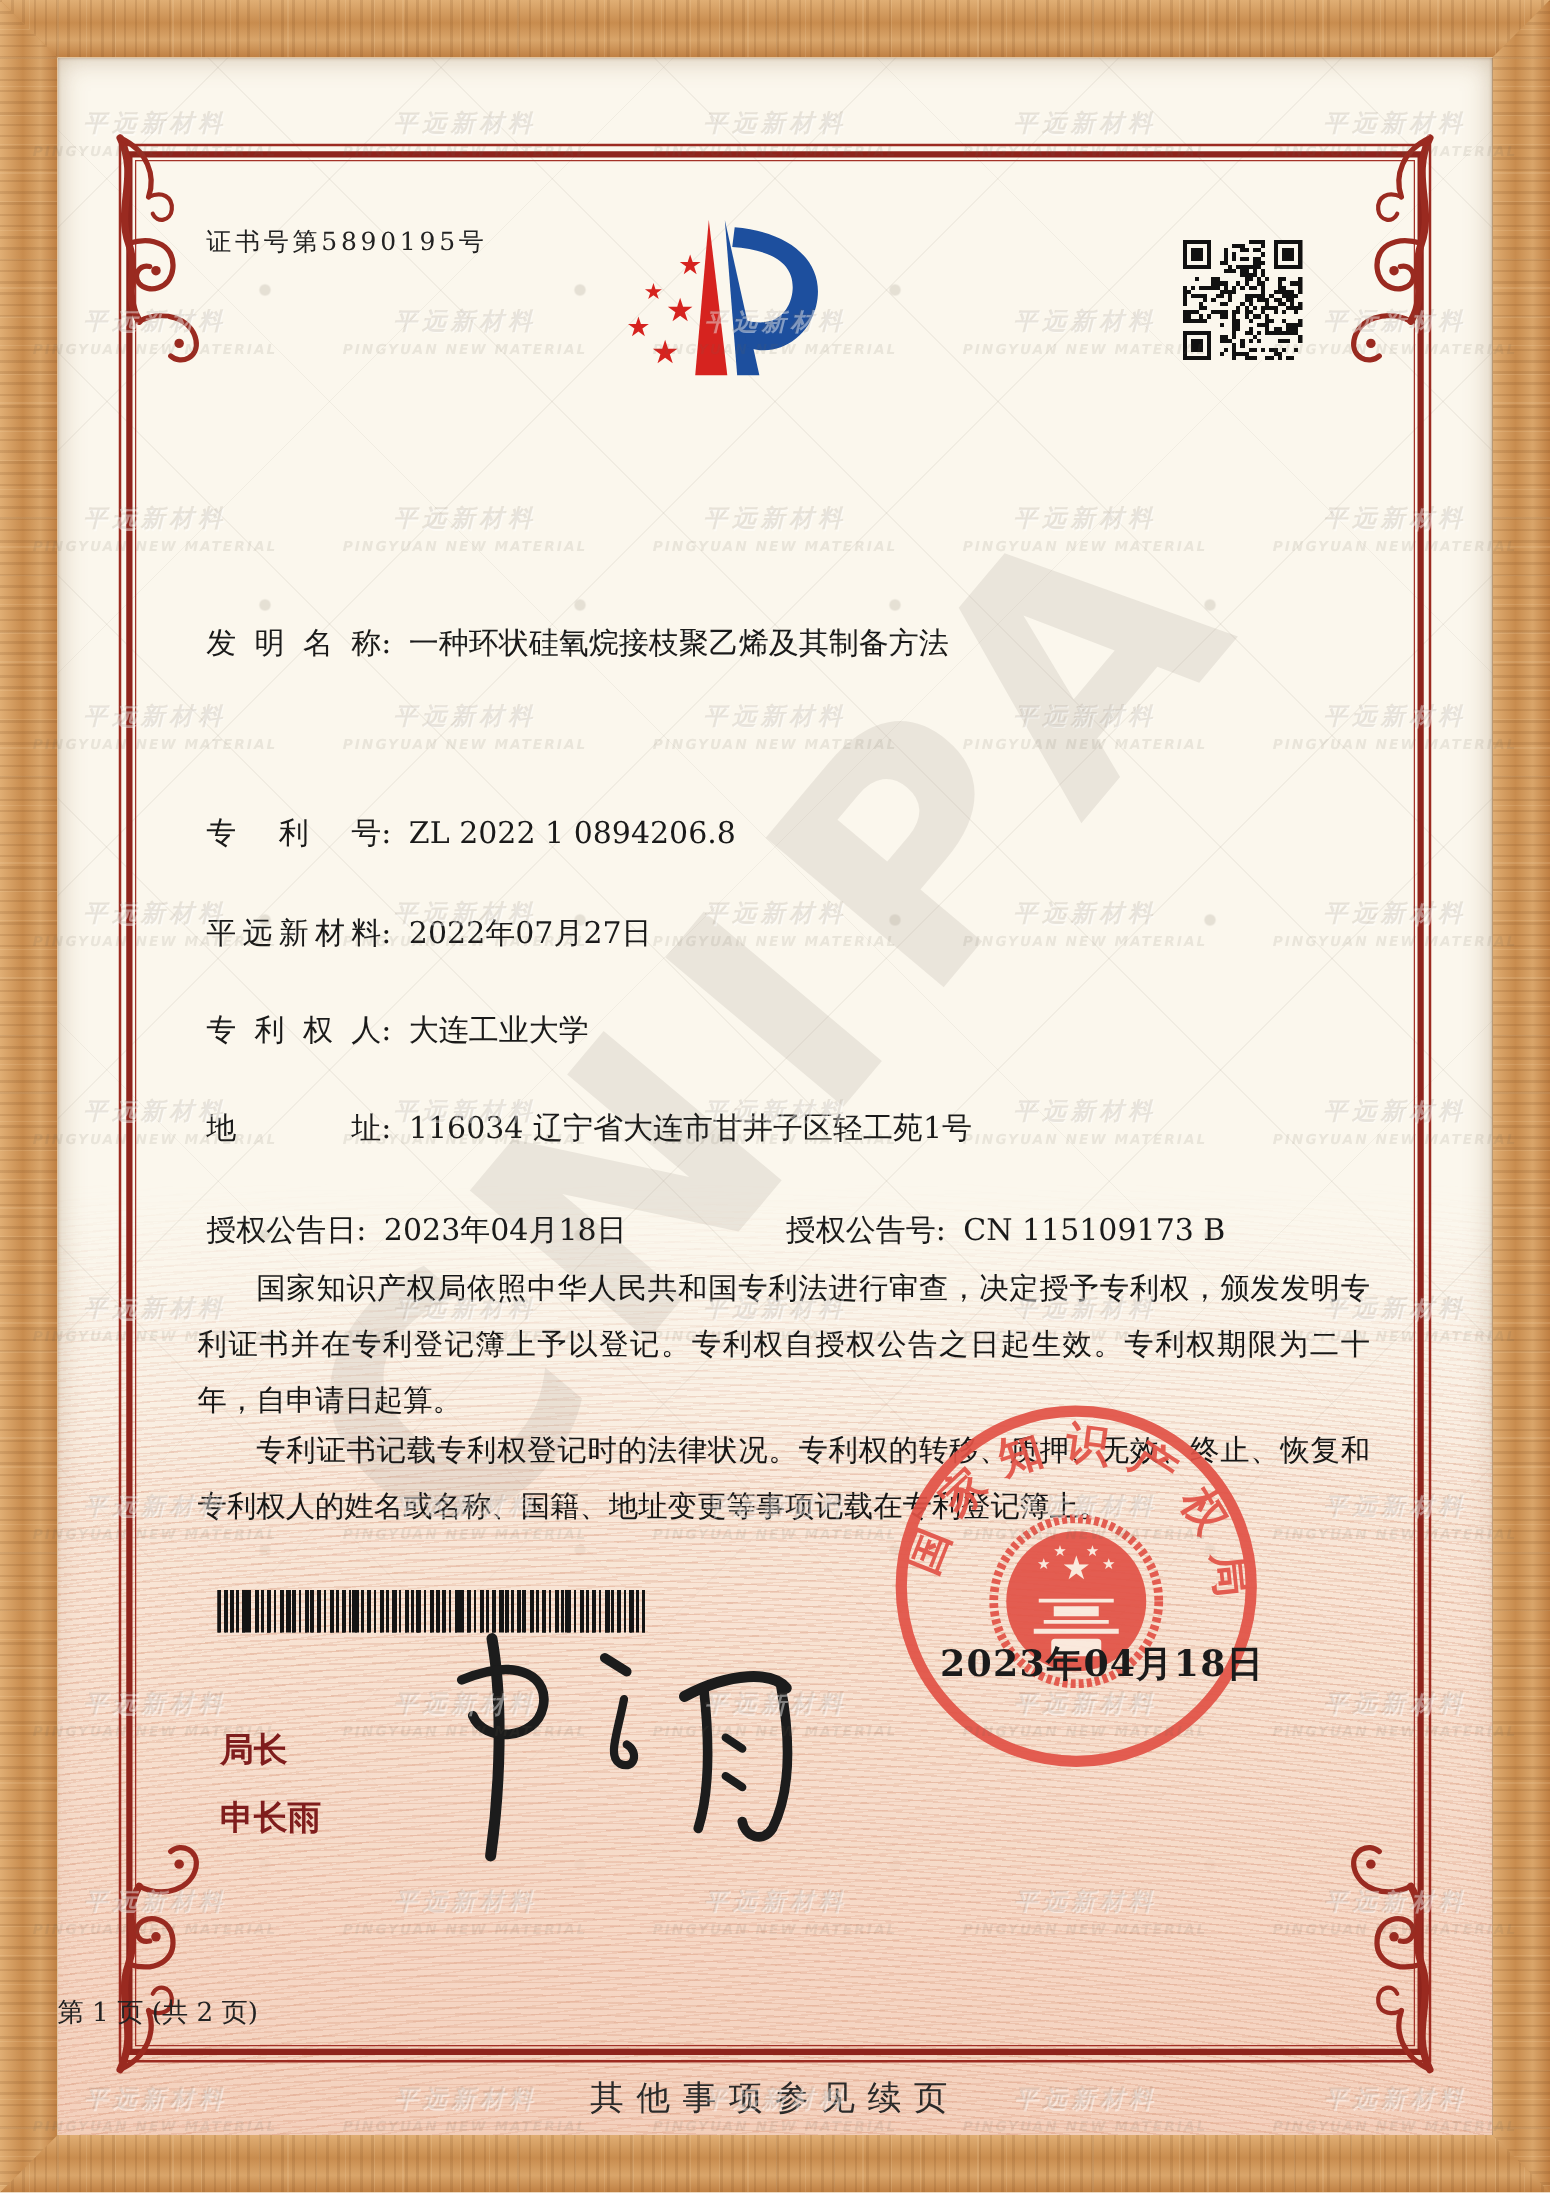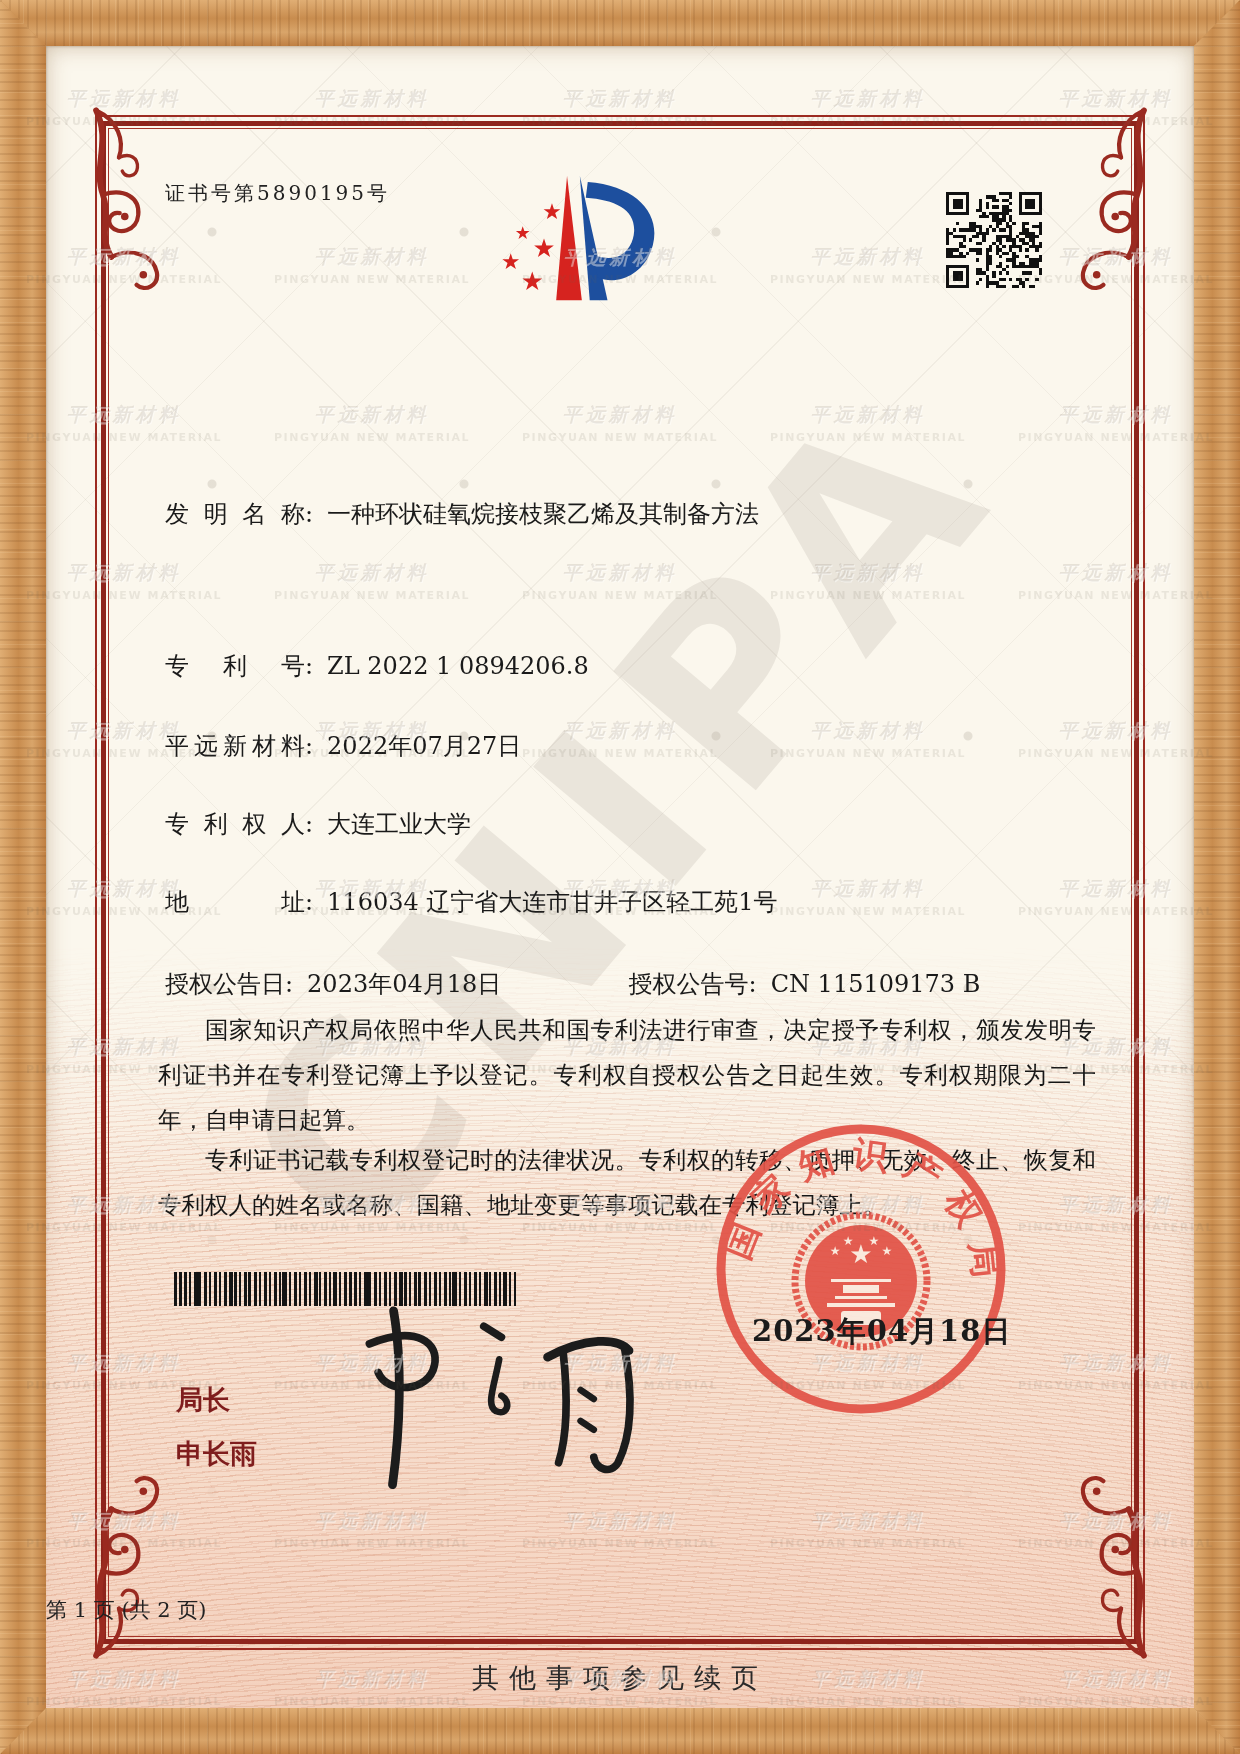--- a/index.html
+++ b/index.html
@@ -35,21 +35,21 @@
     -webkit-mask-image:linear-gradient(to bottom,transparent,#000 32%);
             mask-image:linear-gradient(to bottom,transparent,#000 32%);}
 
   
   .wm-grid{position:absolute;z-index:6;inset:0;display:flex;flex-wrap:wrap;align-content:flex-start;
            pointer-events:none;padding-top:28px;}
   .wm{width:20%;height:158px;display:flex;flex-direction:column;align-items:center;justify-content:center;}
   .wm-cn{font-family:"DejaVu Sans","Liberation Sans",sans-serif;font-weight:bold;font-style:italic;
          font-size:19px;letter-spacing:4px;color:rgba(110,100,86,.14);text-shadow:1px 1px 0 rgba(255,255,255,.45);}
   .wm-en{font-family:"DejaVu Sans","Liberation Sans",sans-serif;font-weight:bold;font-size:11px;
-         letter-spacing:1.6px;color:rgba(110,100,86,.12);margin-top:3px;}
+         letter-spacing:1.6px;color:rgba(110,100,86,.12);margin-top:3px;font-style:italic;}
   .wm-big{position:absolute;z-index:3;left:0;right:0;top:620px;text-align:center;pointer-events:none;
           font-family:"DejaVu Sans","Liberation Sans",sans-serif;font-weight:bold;font-size:255px;
           letter-spacing:30px;color:rgba(170,162,148,.20);transform:rotate(-50deg);}
 
   
   .frame{position:absolute;z-index:4;left:49px;top:69px;right:49px;bottom:58px;border:2px solid #9c2b21;}
   .frame-mid{position:absolute;inset:4px;border:5px solid #8e241c;}
   .frame-in{position:absolute;inset:2px;border:1px solid #a43228;}
   .corner{position:absolute;z-index:5;width:118px;height:188px;color:#9a2a20;}
   .c-tl{left:40px;top:58px;}

